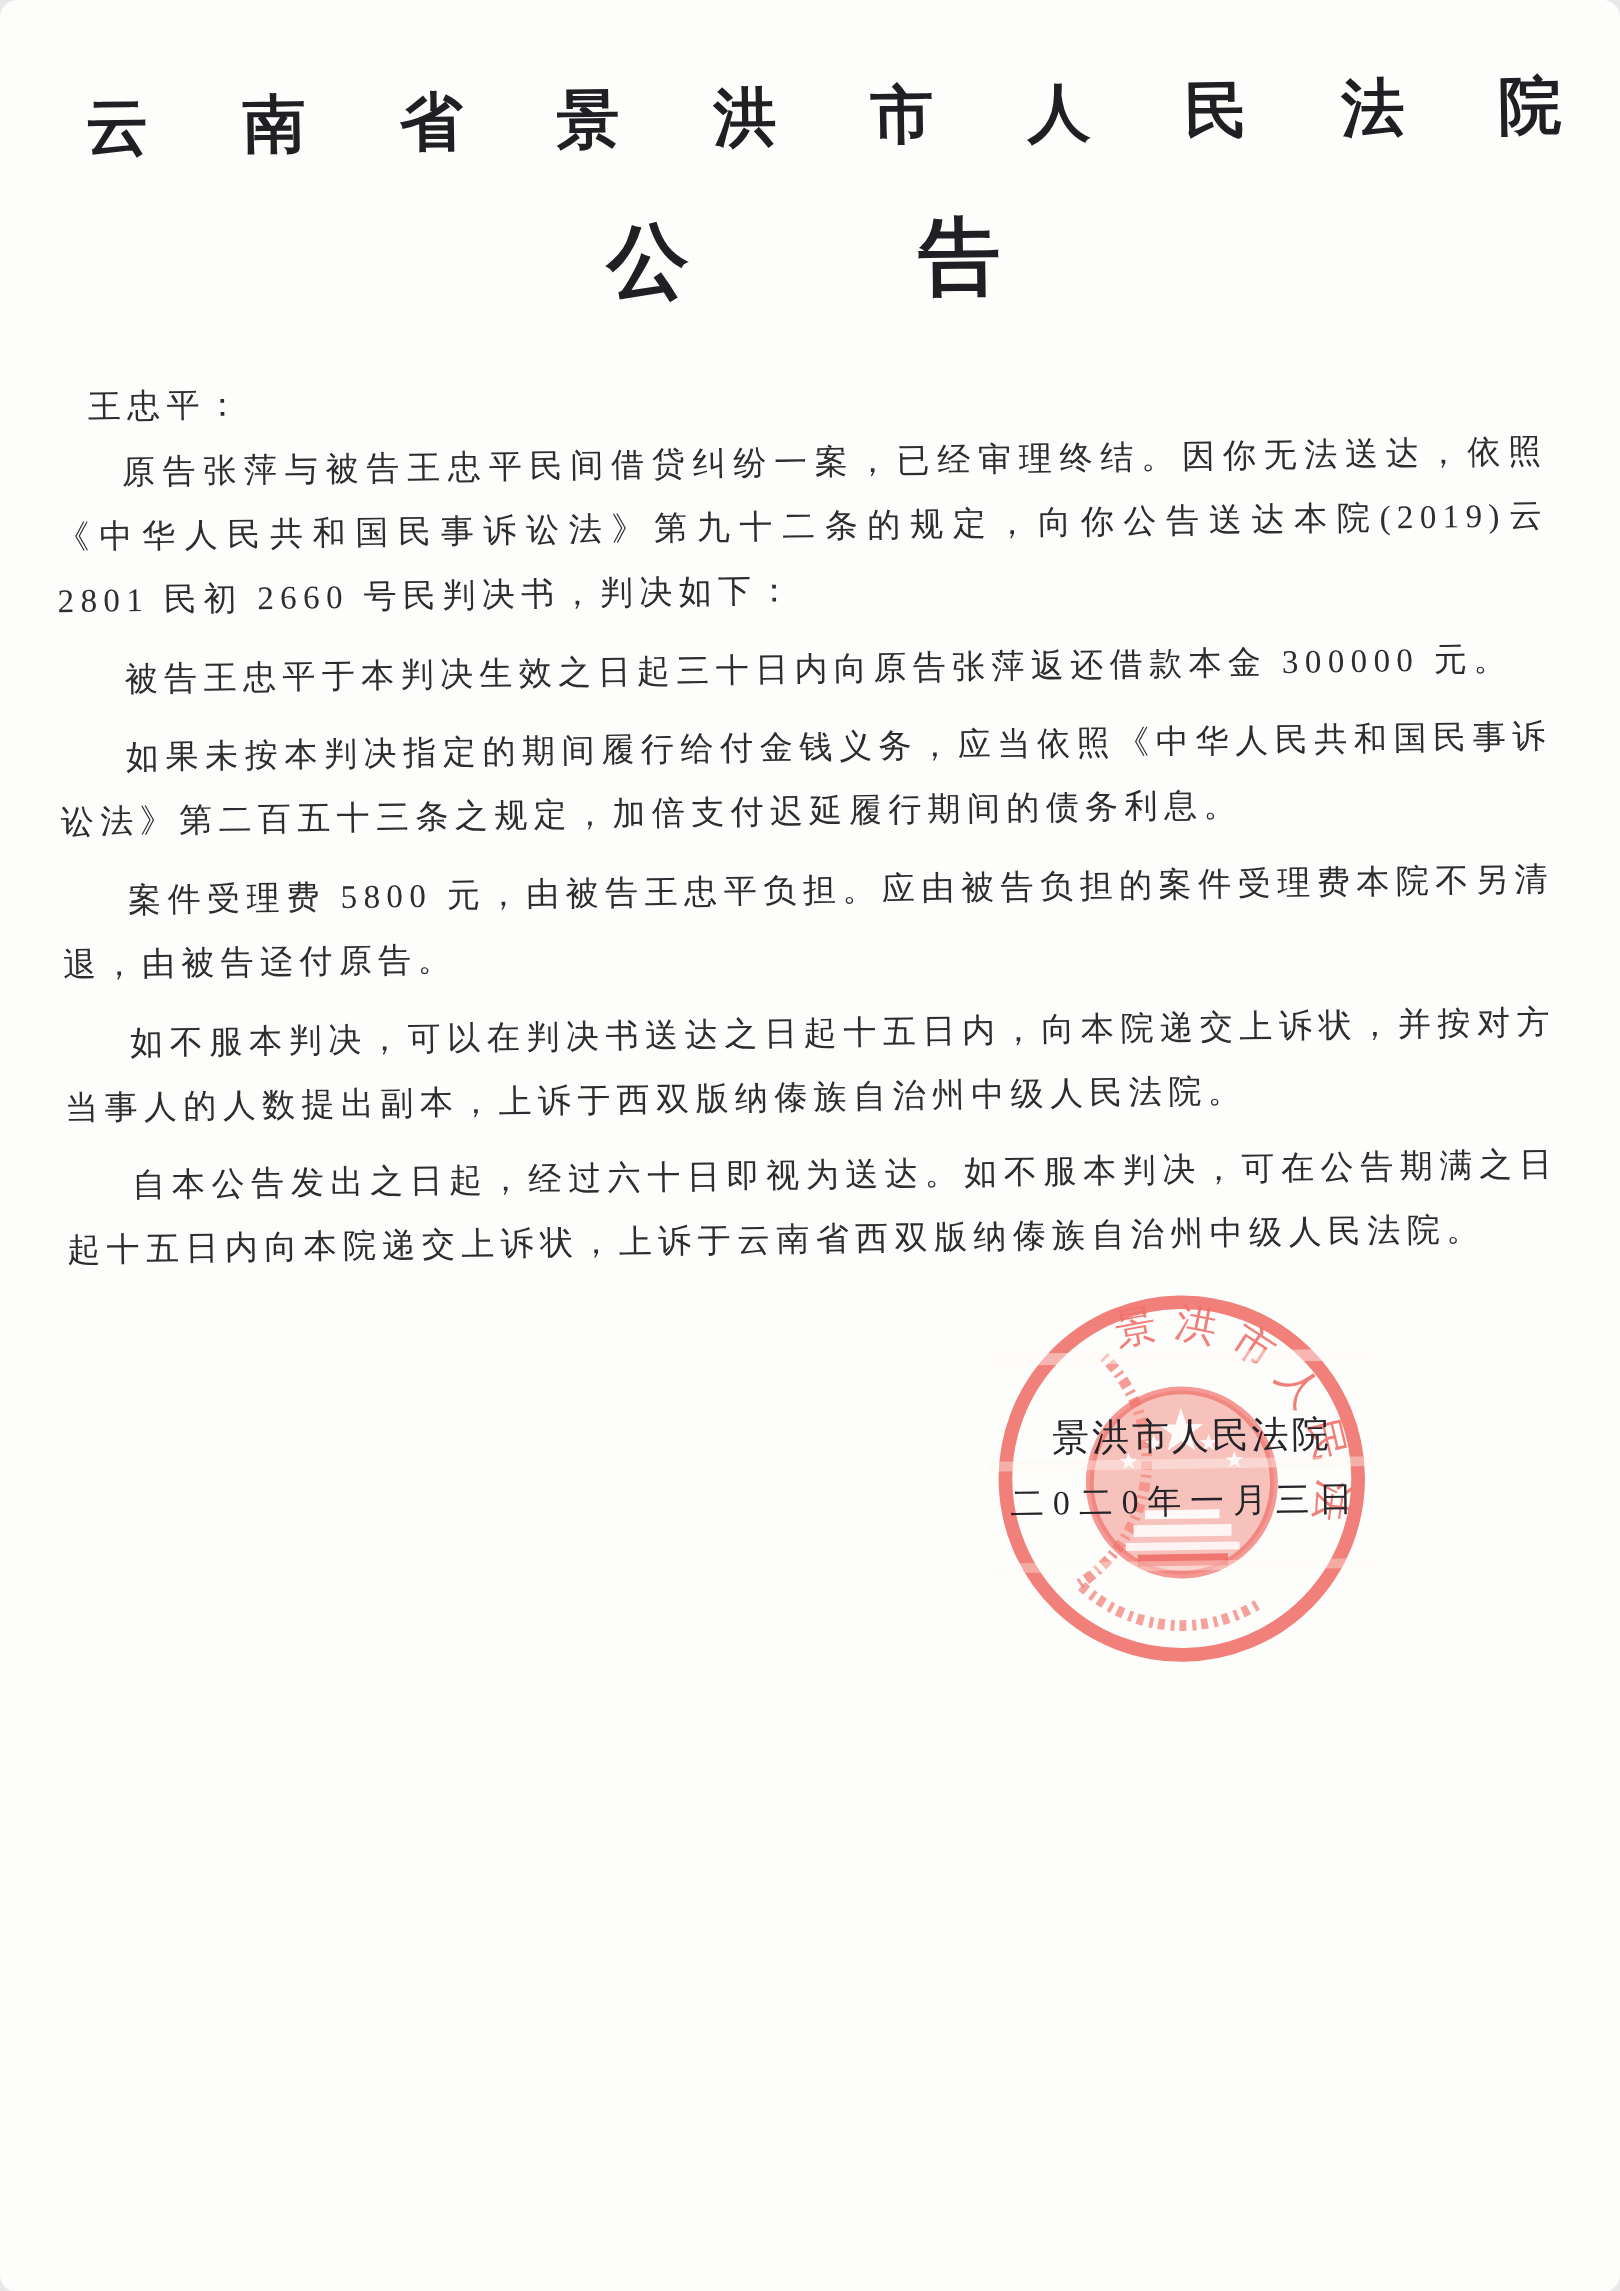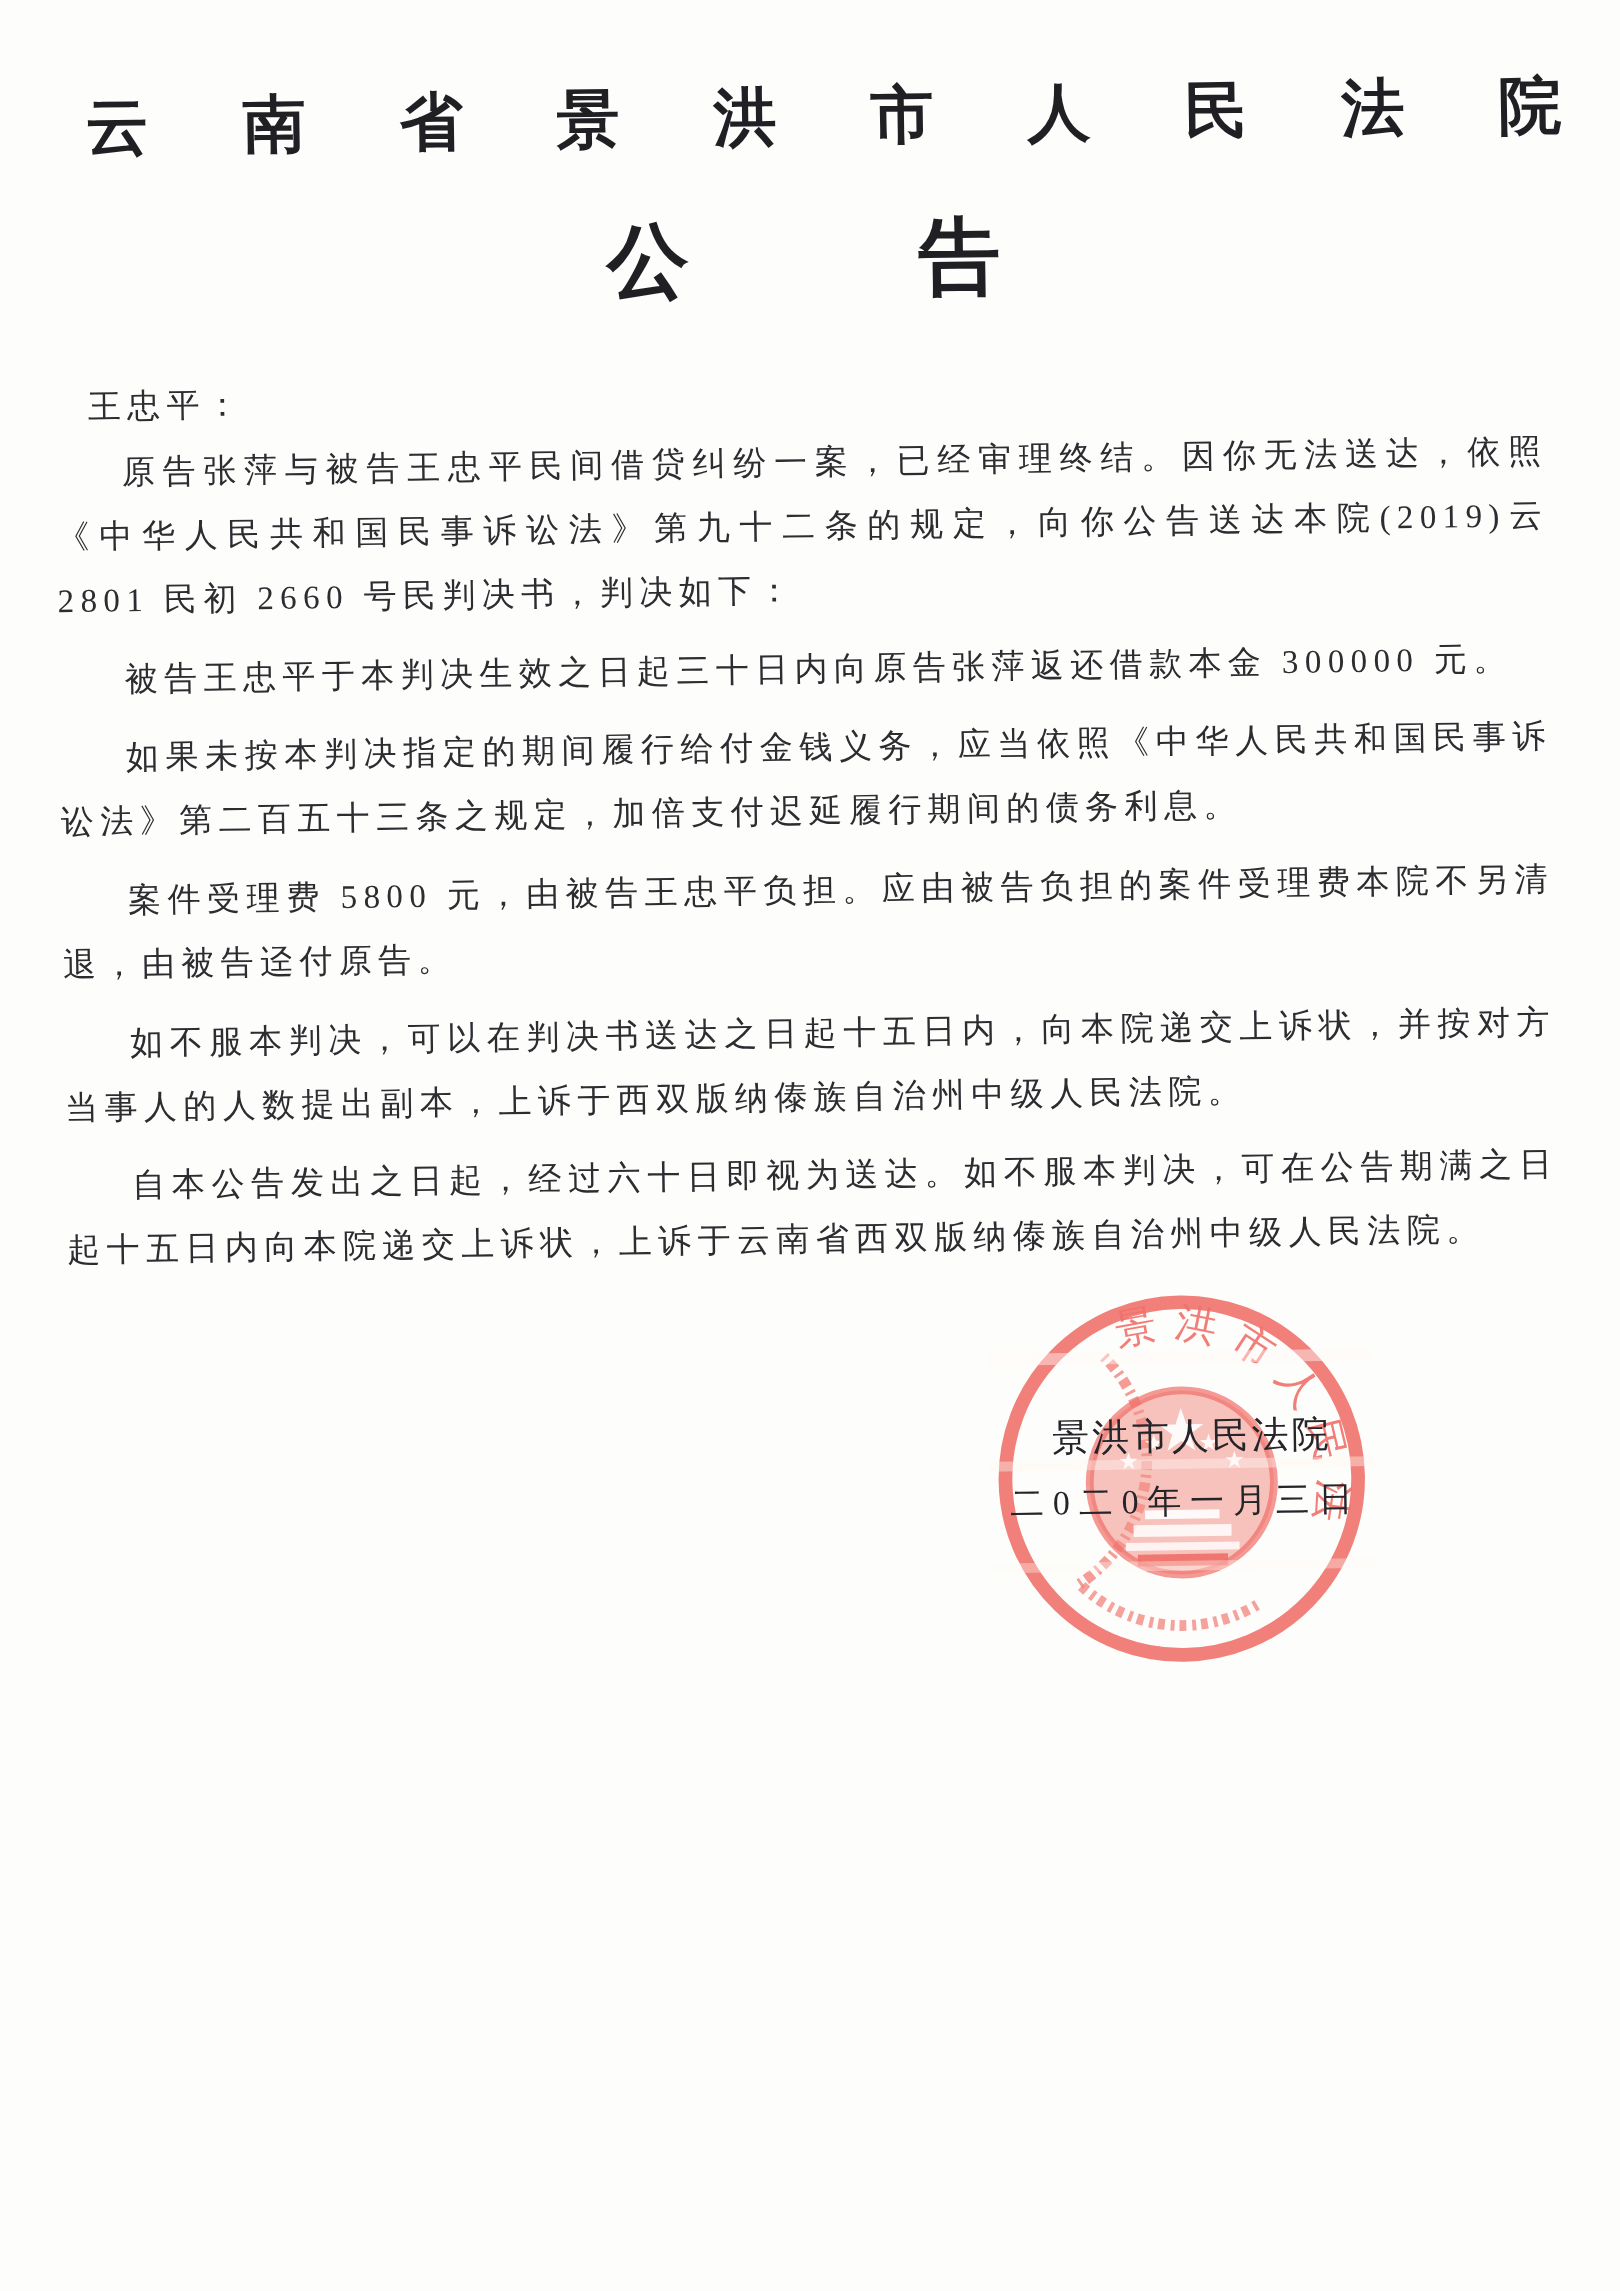--- a/index.html
+++ b/index.html
@@ -4,20 +4,21 @@
 <style>
   html,body{margin:0;padding:0;background:#e8e8e8;}
   .sheet{
     position:relative;
     width:1620px;height:2292px;
     margin:0 auto;
     background:#fdfdfb;
     overflow:hidden;
     font-family:"Liberation Serif","DejaVu Serif",serif;
     color:#2c2c31;
+    border-radius:17px;
   }
   .tilt{
     position:absolute;
     left:0;top:0;right:0;bottom:0;
     transform:rotate(-0.85deg);
     transform-origin:50% 30%;
   }
   .court-header{
     margin:74px 0 0 0;
     text-align:center;

